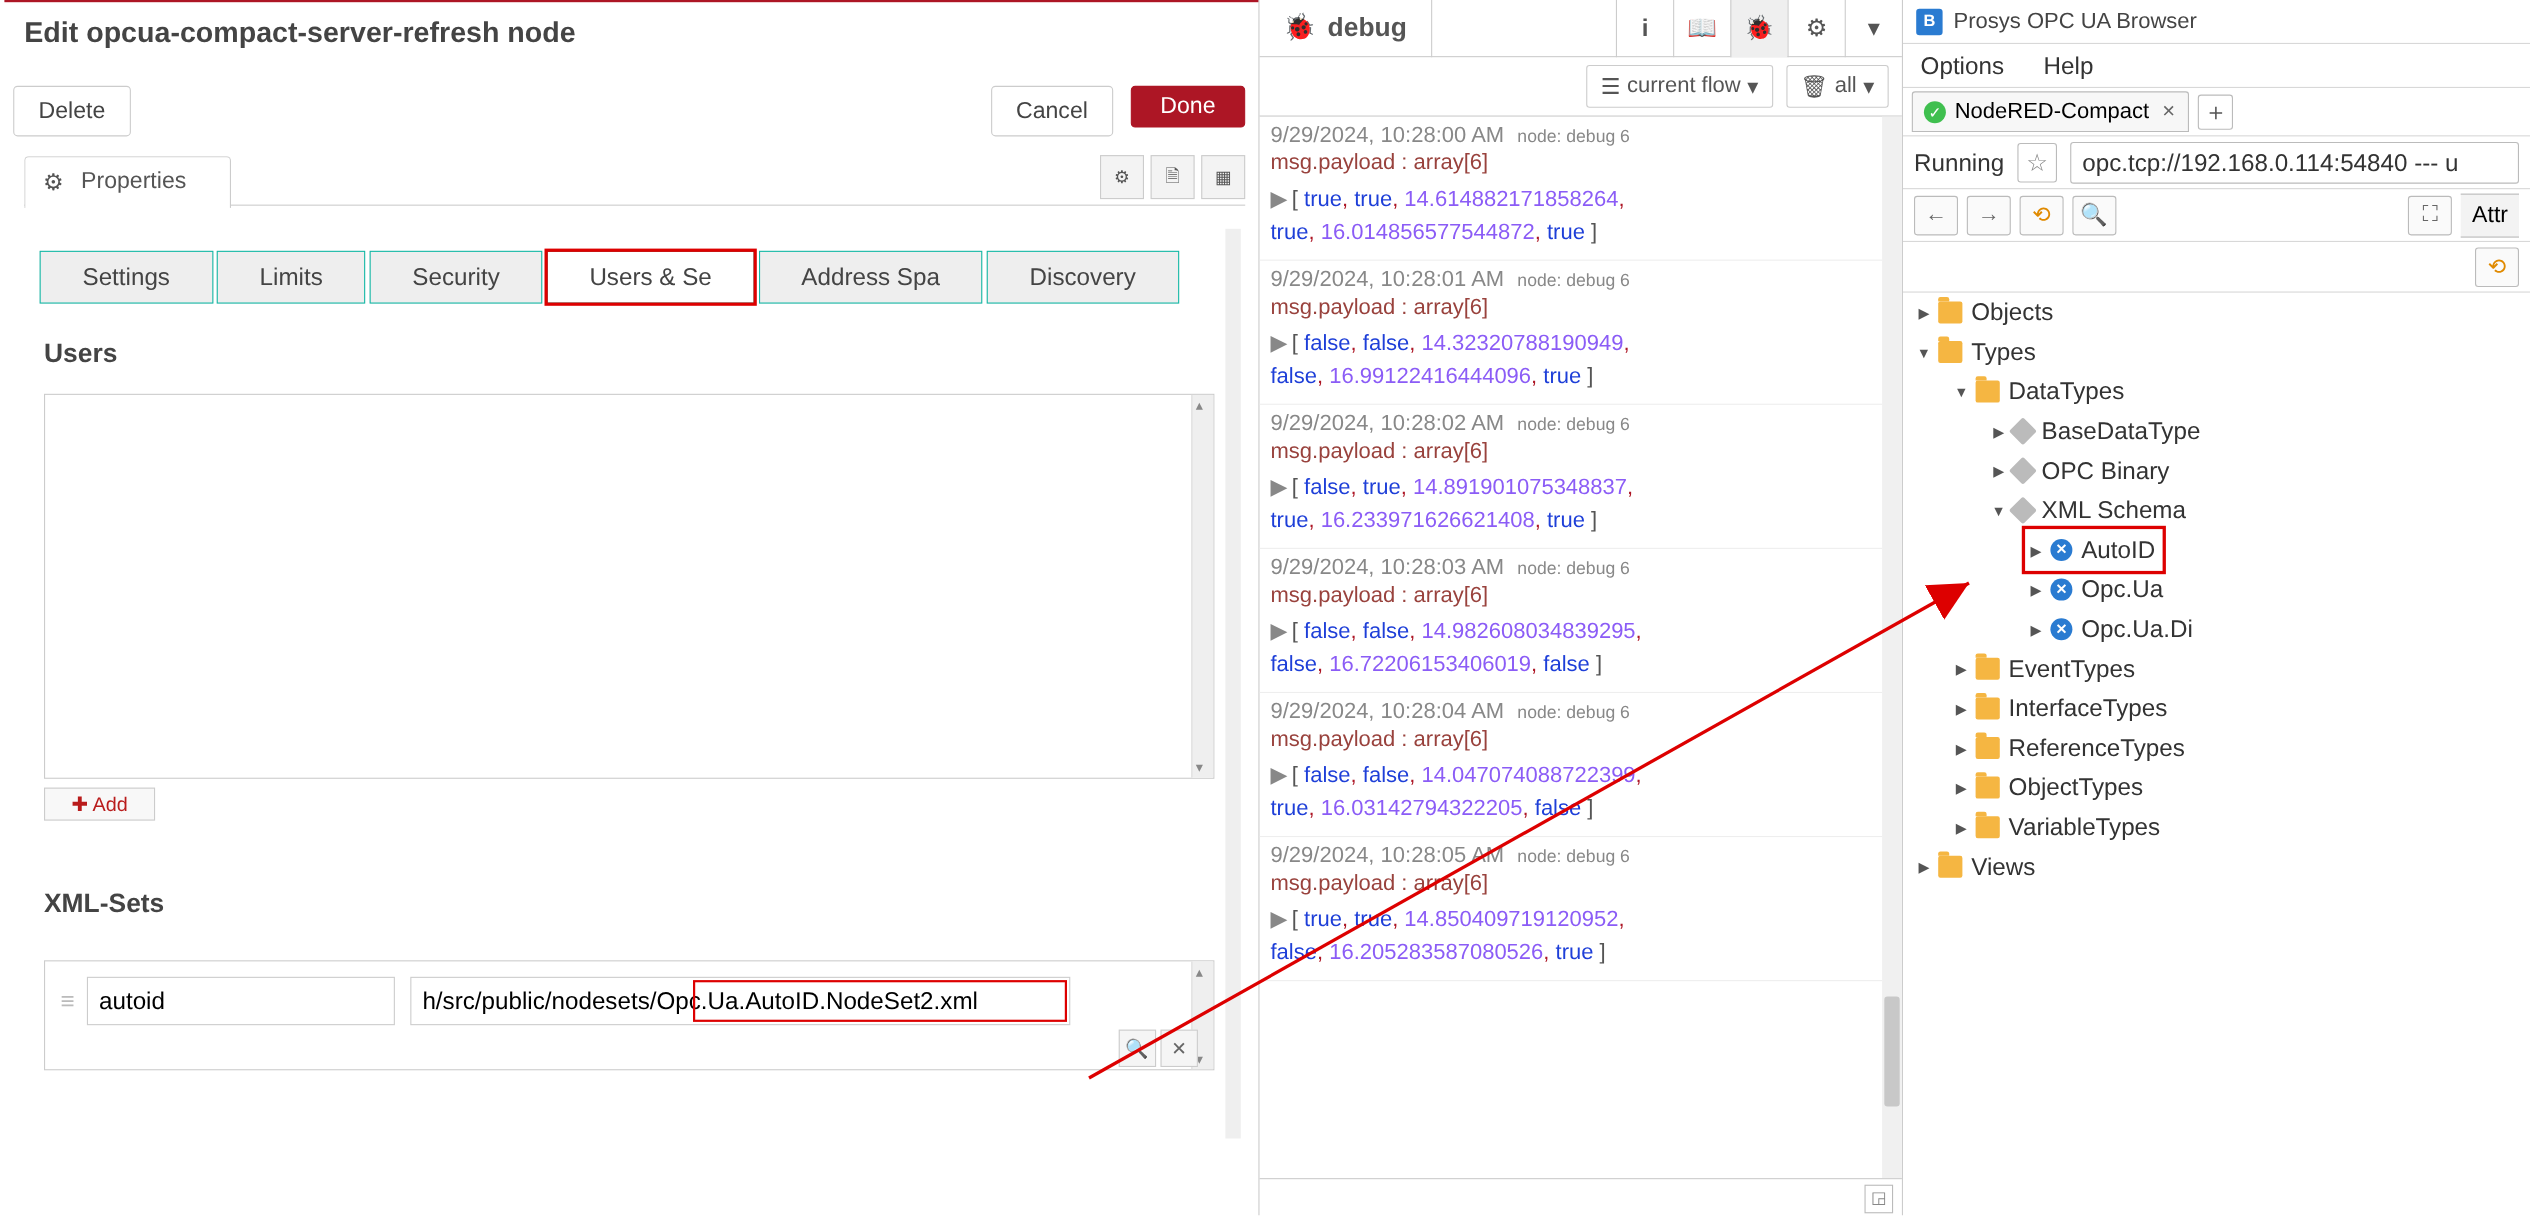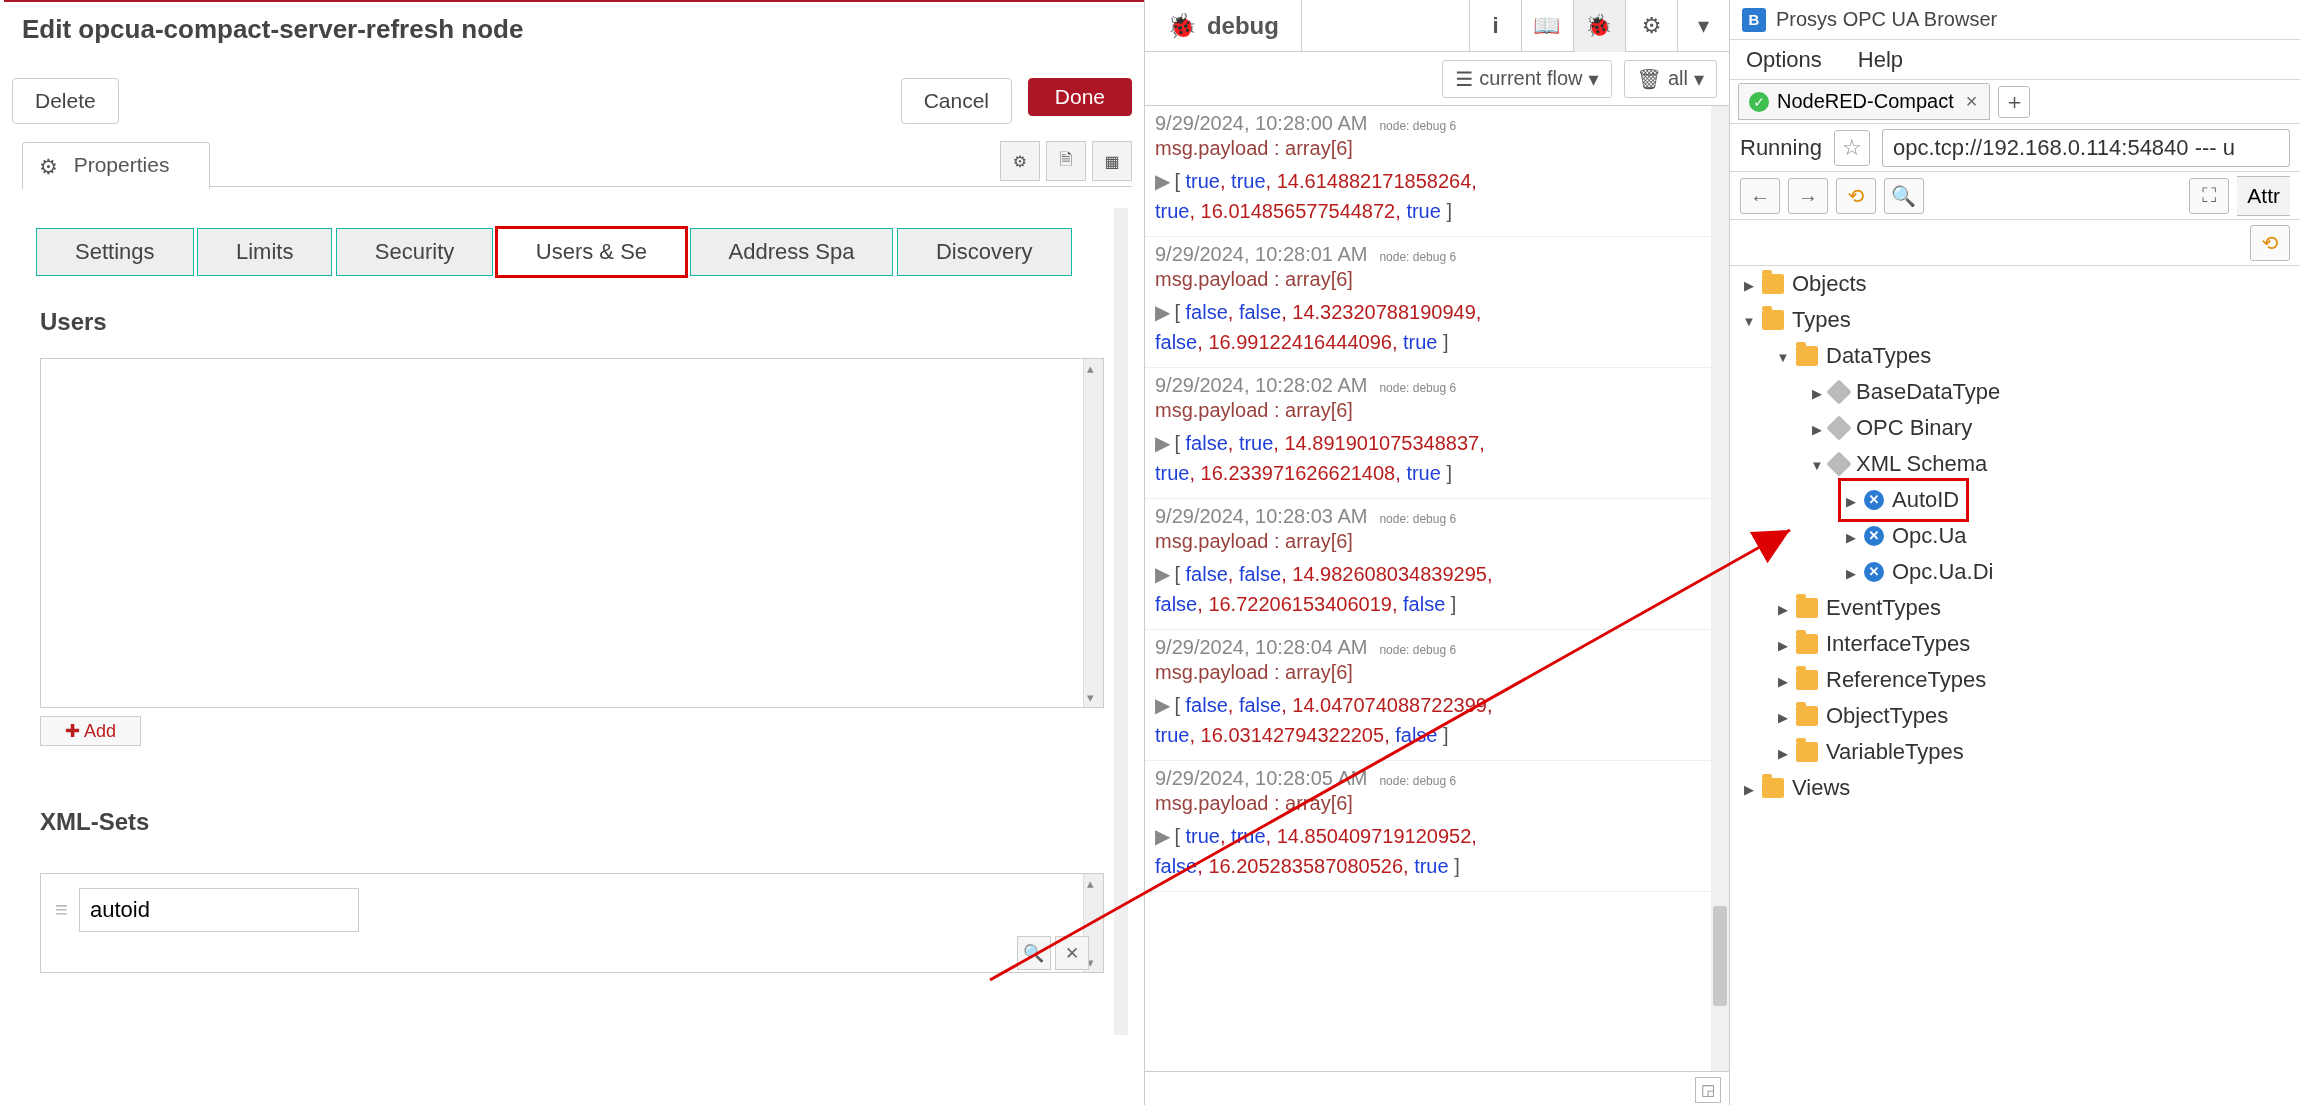--- a/index.html
+++ b/index.html
@@ -63,28 +63,28 @@
   .dbg-icons { margin-left:auto; display:flex; }
   .dbg-icons .ico { width:52px; height:52px; border-left:1px solid #ccc; display:flex; align-items:center; justify-content:center; color:#555; font-size:22px; }
   .dbg-icons .ico.active { background:#efefef; }
 
   .dbg-filter { height:54px; border-bottom:1px solid #ccc; display:flex; align-items:center; justify-content:flex-end; padding:0 12px; gap:12px; }
   .filter-btn { border:1px solid #ccc; padding:6px 12px; font-size:20px; color:#555; display:inline-flex; align-items:center; gap:6px; background:#fff; border-radius:3px; }
 
   .dbg-body { position:absolute; top:106px; bottom:34px; left:0; right:18px; overflow:hidden; font-family: Menlo, Consolas, monospace; }
   .dbg-msg { border-bottom:1px solid #eee; padding:6px 10px 10px 10px; font-size:20px; }
   .dbg-ts { color:#888; font-size:20px; }
-  .dbg-node { color:#888; font-size:12px; margin-left:12px; }
+  .dbg-node { color:#888; font-size:16px; margin-left:12px; }
   .dbg-payload { color:#99423d; font-size:20px; margin-top:2px; }
   .dbg-arr { margin-top:6px; color:#555; line-height:1.5; }
   .tri { color:#888; margin-right:4px; }
   .brkt { color:#555; }
   .kw-true  { color:#1e3fd8; }
   .kw-false { color:#1e3fd8; }
-  .num      { color:#b91c1c;margin-top:28px; }
+  .num      { color:#8b5cf6;margin-top:28px; }
   .comma    { color:#ad1625; }
 
   .dbg-scroll { position:absolute; right:0; top:106px; bottom:34px; width:18px; background:#f0f0f0; }
   .dbg-scroll-thumb { position:absolute; right:2px; top:800px; width:14px; height:100px; background:#c8c8c8; border-radius:3px; }
   .dbg-footer { position:absolute; bottom:0; left:0; right:0; height:34px; border-top:1px solid #ccc; }
   .dbg-footer .sq { position:absolute; right:8px; top:5px; width:26px; height:26px; border:1px solid #bbb; color:#888; text-align:center; line-height:24px; font-size:15px; }
 
   
   .prosys-title { height:40px; background:#fff; border-bottom:1px solid #d8d8d8; display:flex; align-items:center; padding:0 12px; font-size:20px; color:#444; }
   .prosys-logo { width:24px; height:24px; background:#2a7bd1; color:#fff; font-size:15px; font-weight:bold; border-radius:3px; text-align:center; line-height:24px; margin-right:10px; }
@@ -163,20 +163,24 @@
     <div class="add-btn">
       <span>✚ </span><span>Add</span>
     </div>
 
     <div class="section-label xml-label">XML-Sets</div>
     <div class="xml-list-box">
       <div class="list-scroll"></div>
       <div class="xml-row">
         <div class="grip">≡</div>
         <input class="xml-input xml-name" value="autoid" style="">
+        <div class="xml-path-wrap">
+          <input class="xml-input xml-path" value="h/src/public/nodesets/Opc.Ua.AutoID.NodeSet2.xml" style="">
+          <div class="xml-highlight"></div>
+        </div>
       </div>
       <div class="mini-btn search-mini">🔍</div>
       <div class="mini-btn del-mini">✕</div>
     </div>
   </div>
 
 </div>
 
 <div class="panel-debug">
   <div class="dbg-header">

